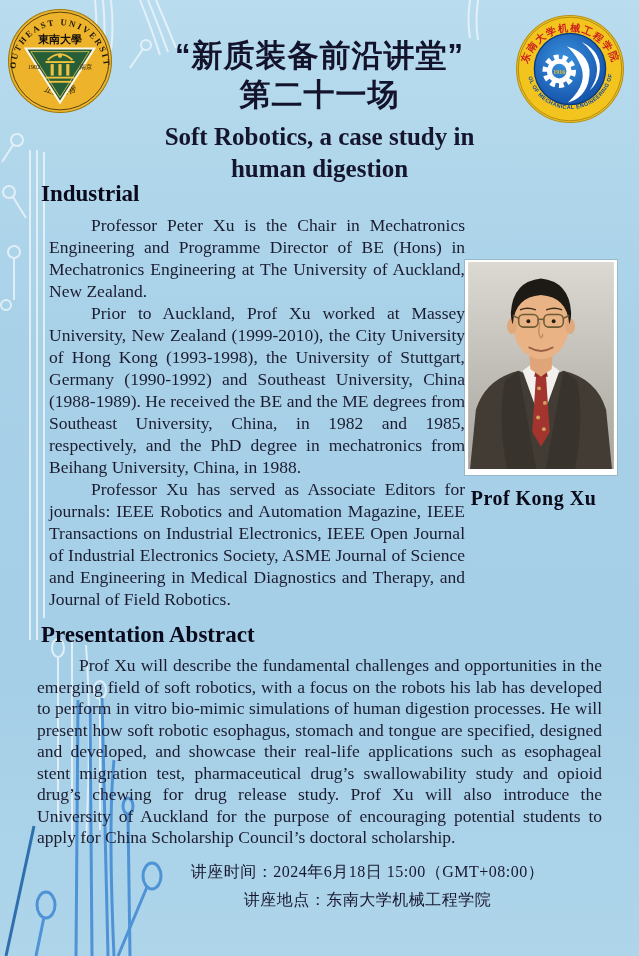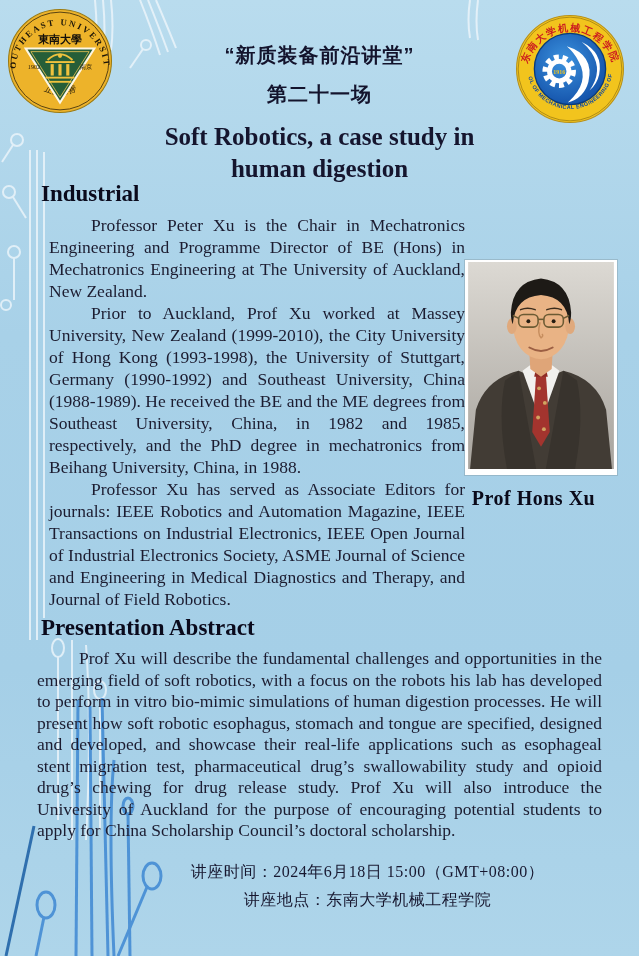--- a/index.html
+++ b/index.html
@@ -12,21 +12,21 @@
   }
   .bg-decor { position:absolute; inset:0; width:639px; height:956px; pointer-events:none; }
 
   .logo { position:absolute; }
   .logo-left  { left:8px;  top:9px;  width:104px; height:104px; }
   .logo-right { left:516px; top:15px; width:108px; height:108px; }
 
   .title-block { position:absolute; top:36px; left:110px; width:419px; text-align:center; }
   .title-cn {
     font-family:"Liberation Sans", sans-serif;
-    font-weight:bold; font-size:20px; line-height:39px;
+    font-weight:bold; font-size:31px; line-height:39px;
     color:#13132c; letter-spacing:1px;
   }
   .title-en {
     margin-top:7px; font-weight:bold; font-size:25px; line-height:32px;
     color:#15152e; padding:0 20px;
   }
 
   .content { position:absolute; top:179px; left:37px; width:565px; }
   .section-heading {
     font-size:23px; font-weight:bold; color:#0a0a1c;
@@ -42,21 +42,21 @@
   .photo-frame {
     width:148px; height:211px; margin:0 auto;
     background:#ffffff; padding:2px;
     box-shadow:0 0 0 1px rgba(120,140,150,.35);
   }
   .photo-frame svg { display:block; width:148px; height:207px; }
   .photo-caption {
     margin-top:12px; font-weight:bold; font-size:20px; color:#0a0a1a;
     letter-spacing:.5px;
   }
-  .abstract-heading { margin-top:3px; }
+  .abstract-heading { margin-top:10px; }
   .abstract-text p { line-height:21.5px; }
 
   .footer {
     position:absolute; top:858px; left:0; width:639px;
     text-align:center; font-size:16px; line-height:28px; color:#181830;padding-left:48px;
   }
   .footer div { letter-spacing:.5px; }
 </style>
 </head>
 <body>
@@ -237,21 +237,21 @@
             <g stroke="#3a2c1c" stroke-width="1.6" fill="none" stroke-linecap="round">
               <path d="M54,49 Q61,46 69,49"></path>
               <path d="M81,49 Q89,46 96,49"></path>
             </g>
             <circle cx="62" cy="61" r="2" fill="#241c12"></circle>
             <circle cx="88" cy="61" r="2" fill="#241c12"></circle>
             <path d="M74,62 Q71,74 75,78 Q78,76 76,74" stroke="#c68d5e" stroke-width="1.5" fill="none"></path>
             <path d="M63,88 Q75,95 87,88" stroke="#9c5f43" stroke-width="2" fill="none" stroke-linecap="round"></path>
           </svg>
         </div>
-        <div class="photo-caption">Prof Hons Xu</div>
+        <div class="photo-caption">Prof Kong Xu</div>
       </div>
     </div>
 
     <h2 class="section-heading abstract-heading">Presentation Abstract</h2>
     <div class="abstract-text">
       <p>Prof Xu will describe the fundamental challenges and opportunities in the emerging field of soft robotics, with a focus on the robots his lab has developed to perform in vitro bio-mimic simulations of human digestion processes. He will present how soft robotic esophagus, stomach and tongue are specified, designed and developed, and showcase their real-life applications such as esophageal stent migration test, pharmaceutical drug’s swallowability study and opioid drug’s chewing for drug release study. Prof Xu will also introduce the University of Auckland for the purpose of encouraging potential students to apply for China Scholarship Council’s doctoral scholarship.</p>
     </div>
   </div>
 
   <div class="footer">

